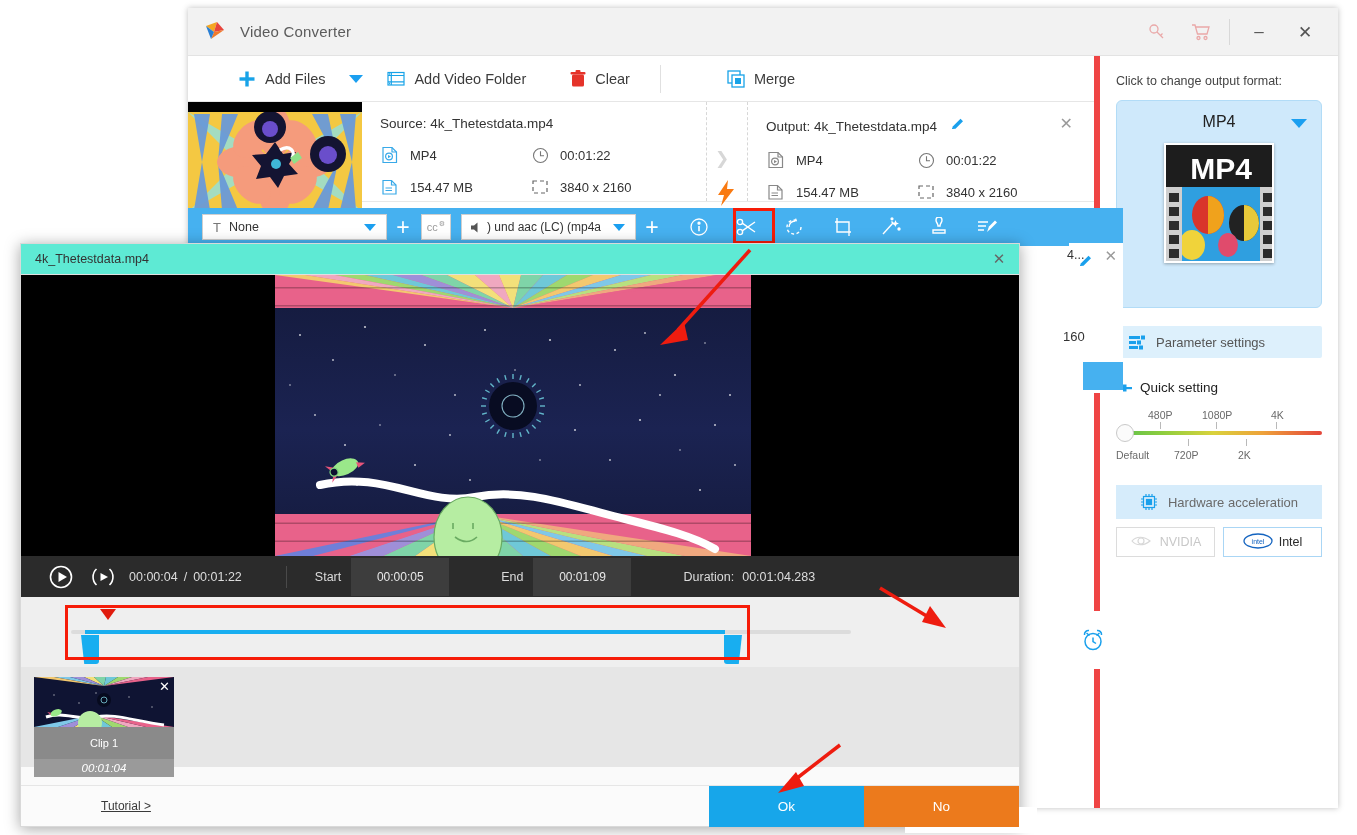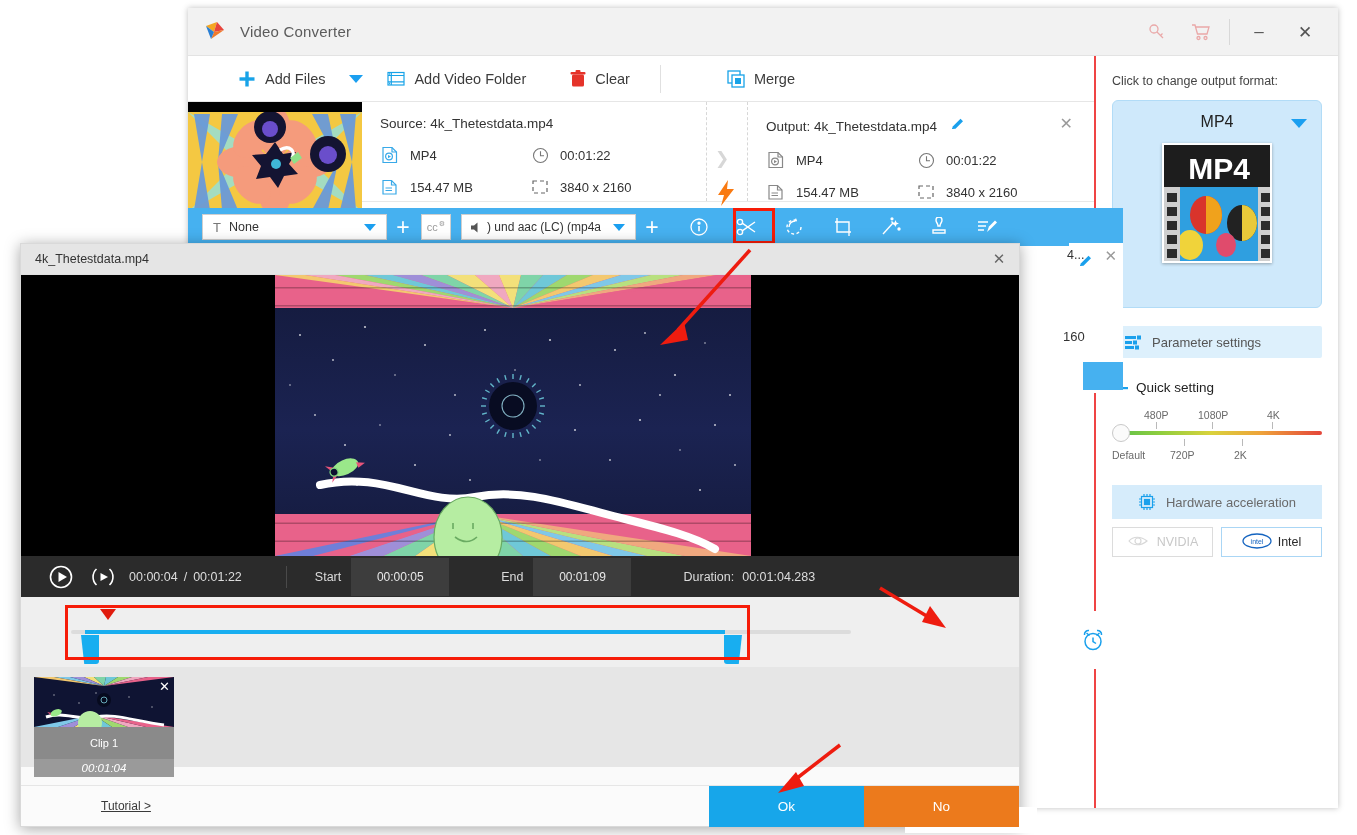--- a/index.html
+++ b/index.html
@@ -72,21 +72,21 @@
     font-size:12.5px; color:#333; padding: 0 6px; position:relative;
   }
   .sel .sel-caret { width:0;height:0;border-left:6px solid transparent;border-right:6px solid transparent;border-top:7px solid #1b9ff0; margin-left:auto; margin-right:4px;}
   .plusbtn { width:32px; height:26px; display:flex;align-items:center;justify-content:center;color:#fff;font-size:23px;font-weight:300;}
   .ccbtn { width:30px;height:26px;background:#fff;border:1px solid #cfcfcf;display:flex;align-items:center;justify-content:center;font-size:11px;color:#9a9a9a;margin-left:2px;}
   .eicon { width:34px;height:30px;display:flex;align-items:center;justify-content:center;margin-left:6px;}
 
   
   .sidebar {
     position:absolute; right:0; top:48px; width:244px; bottom:0;
-    background:#fff; border-left:2px solid #ef4444;
+    background:#fff; border-left:6px solid #ef4444;
   }
   .side-label { font-size:12.5px; color:#444; margin: 18px 0 0 16px; }
   .fmt-box {
     margin: 12px 16px 0 16px; background:#cfe9fb; border:1px solid #b2dcf7; border-radius:6px;
     height: 208px; position:relative; padding-top:12px;
   }
   .fmt-title { text-align:center; font-size:16px; color:#222; }
   .fmt-caret { position:absolute; right:14px; top:18px; width:0;height:0;border-left:8px solid transparent;border-right:8px solid transparent;border-top:9px solid #1b9ff0;}
   .fmt-thumb { width:110px;height:120px;margin:12px auto 0 auto;border:2px solid #fff;box-shadow:0 1px 3px rgba(0,0,0,.3);overflow:hidden;position:relative;background:#222;}
   .side-btn {
@@ -121,21 +121,21 @@
 
   
   .blue-strip { position:absolute; left:1083px; top:362px; width:40px; height:28px; background:#46b1f0;}
 
   
   .dialog {
     position:absolute; left:20px; top:243px; width:1000px; height:584px;
     background:#fafafa; box-shadow: 0 2px 14px rgba(0,0,0,.35);
     border: 1px solid #d9d9d9;
   }
-  .dlg-title { height:31px; background:#e5e5e5; display:flex; align-items:center;
+  .dlg-title { height:31px; background:#5eead4; display:flex; align-items:center;
                border-bottom:1px solid #e0e0e0; }
   .dlg-title .t { margin-left:14px; font-size:12.5px; color:#333;}
   .dlg-close { margin-left:auto; width:40px;height:31px;display:flex;align-items:center;justify-content:center;
                font-size:15px;color:#666;}
   .video-stage { position:relative; height:281px; background:#000; }
   .video-inner { position:absolute; left:254px; top:0; width:476px; height:281px; overflow:hidden; }
   .ctrl-bar { height:41px; background:#2b2b2b; display:flex; align-items:center; padding-left:26px; color:#e8e8e8;}
   .ctrl-icon { width:28px;height:28px;display:flex;align-items:center;justify-content:center; margin-right:14px;}
   .time-txt { font-size:12.5px; color:#dcdcdc; font-family:"Liberation Sans",sans-serif; }
   .v-sep { width:1px;height:22px;background:#4a4a4a; margin:0 28px 0 44px; }

